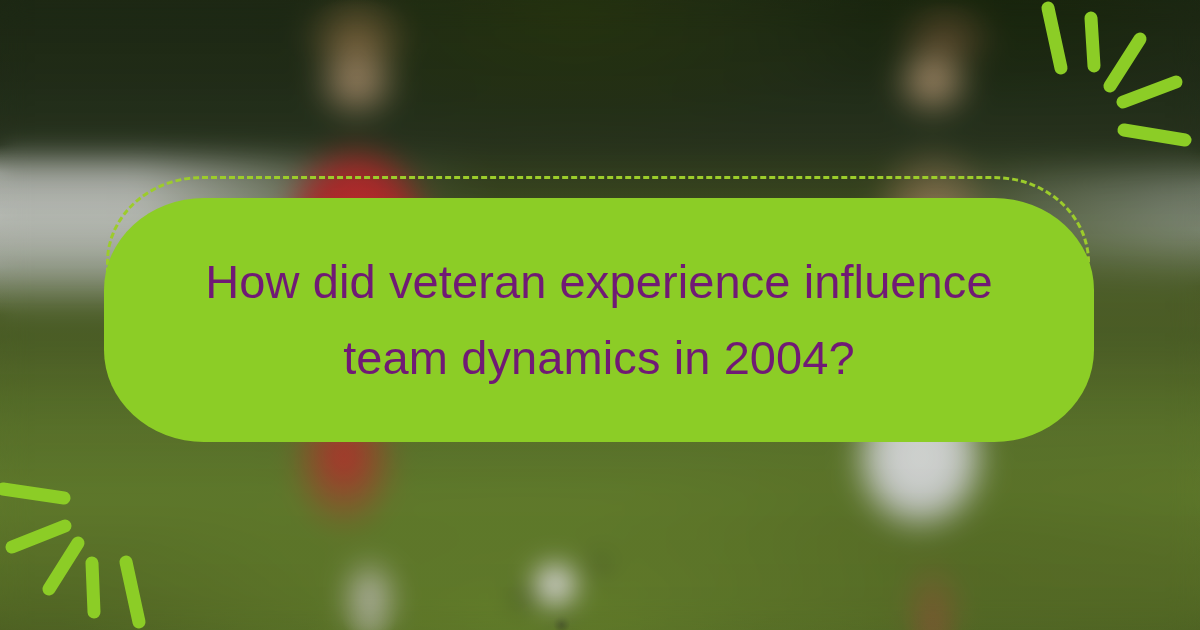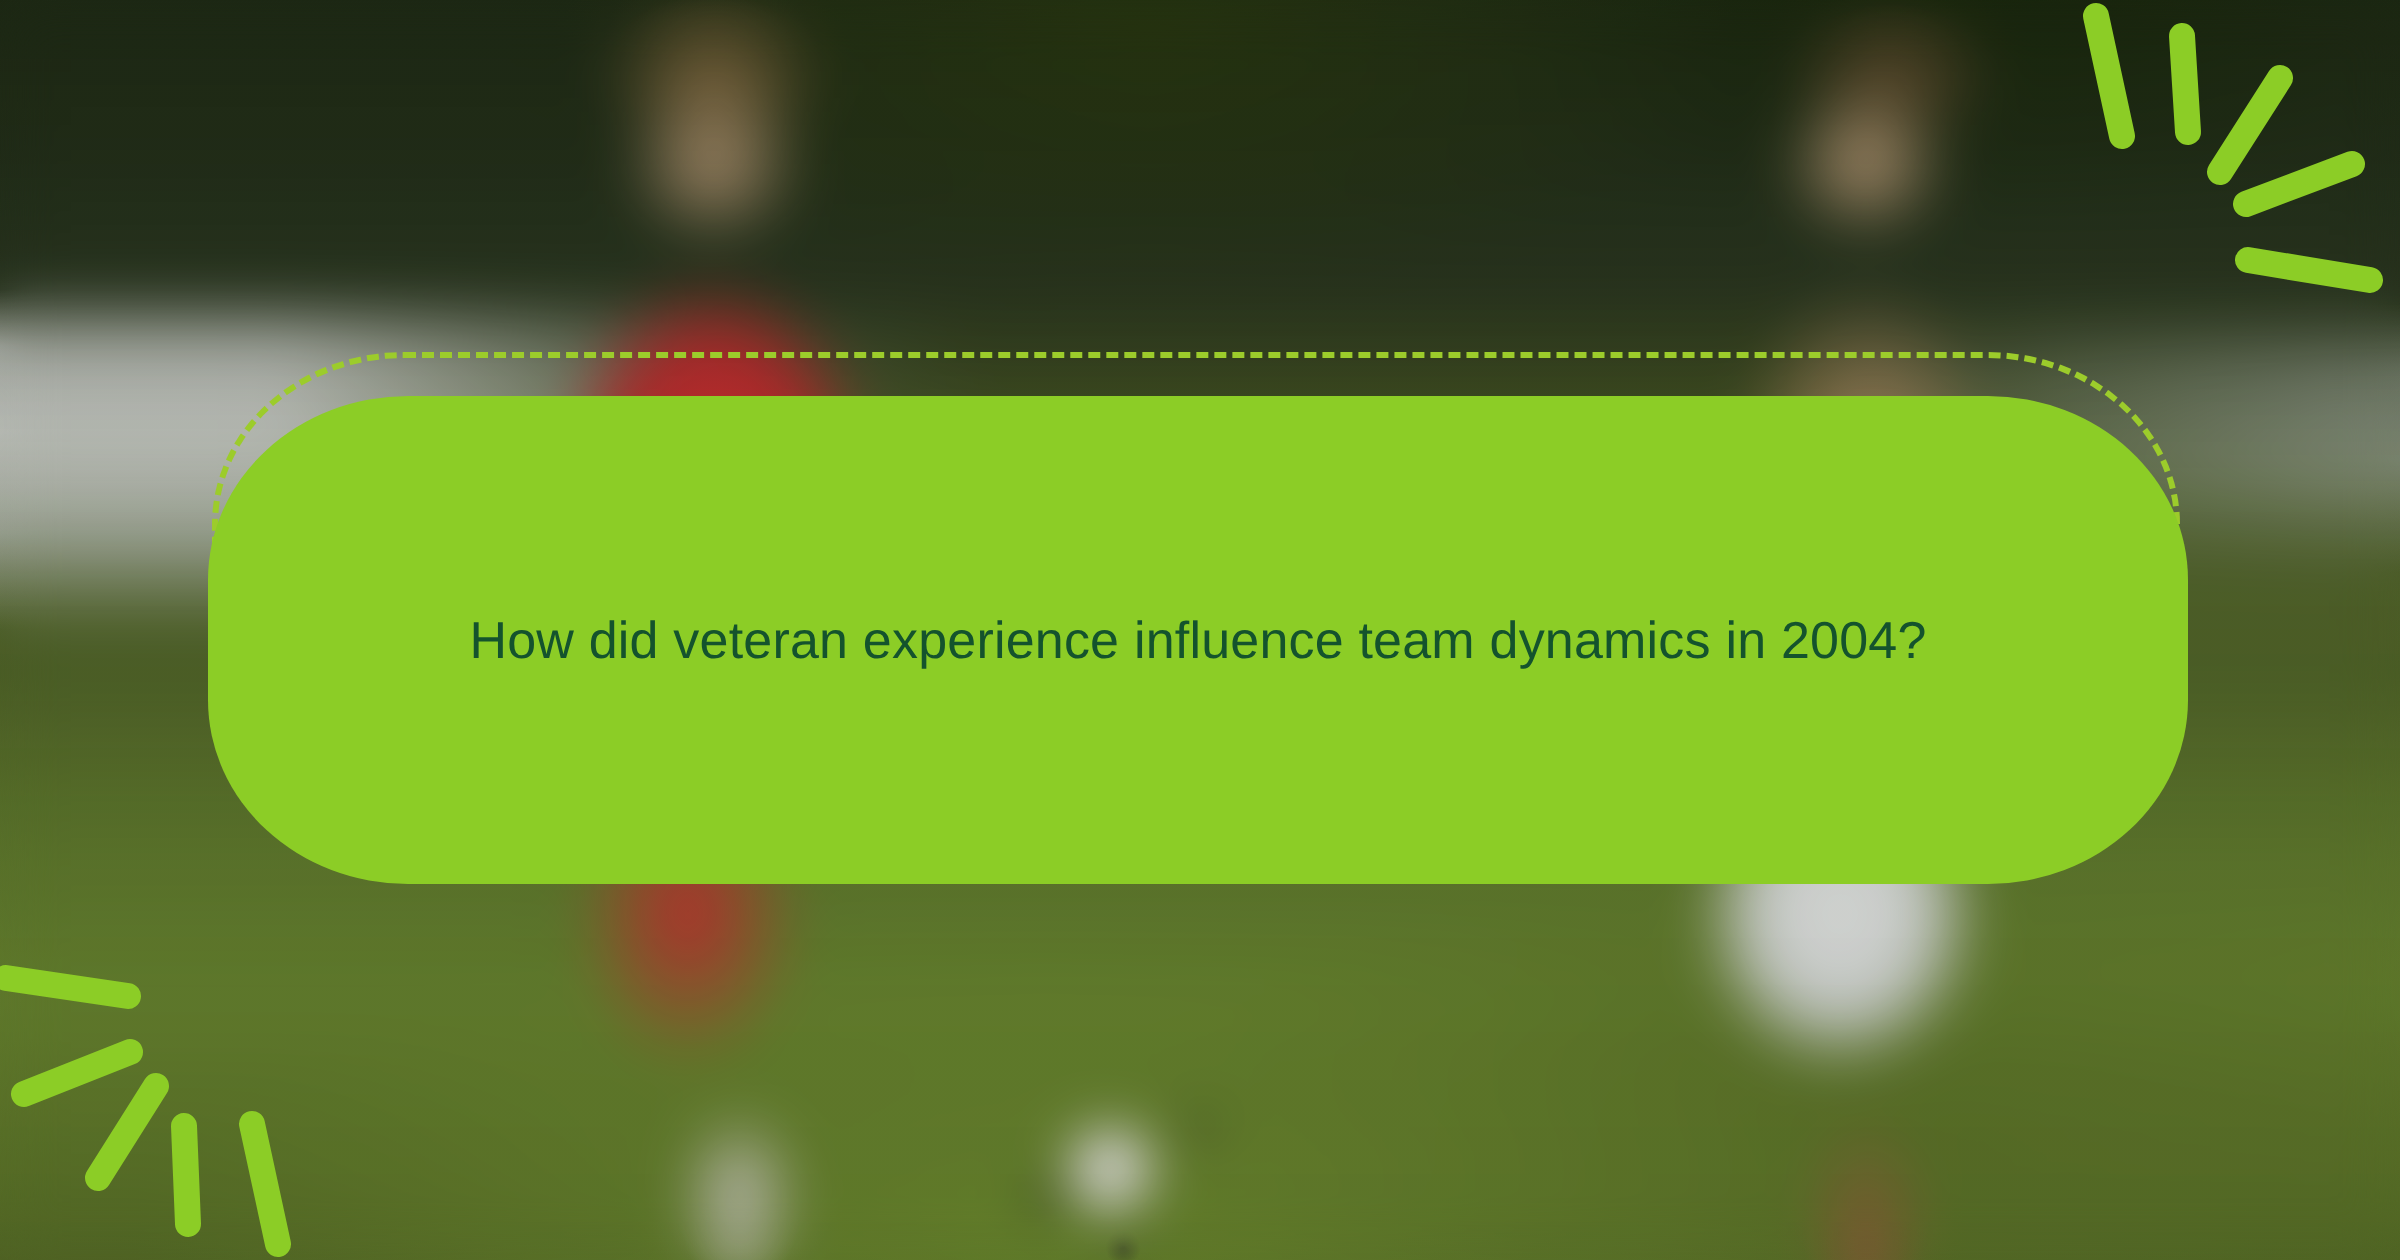--- a/index.html
+++ b/index.html
@@ -138,24 +138,24 @@
     background: #8ccd26;
     border-radius: 100px / 92px;
     display: flex;
     align-items: center;
     justify-content: center;
     box-sizing: border-box;
     padding: 0 70px;
   }
   .card-title {
     margin: 0;
-    font-size: 26px;
+    font-size: 47px;
     font-weight: 400;
     line-height: 1.62;
-    color: #14532d;
+    color: #701a75;
     text-align: center;
     letter-spacing: 0.1px;
   }
 </style>
 </head>
 <body>
 
 <div class="stage">
 
   <div class="photo">

